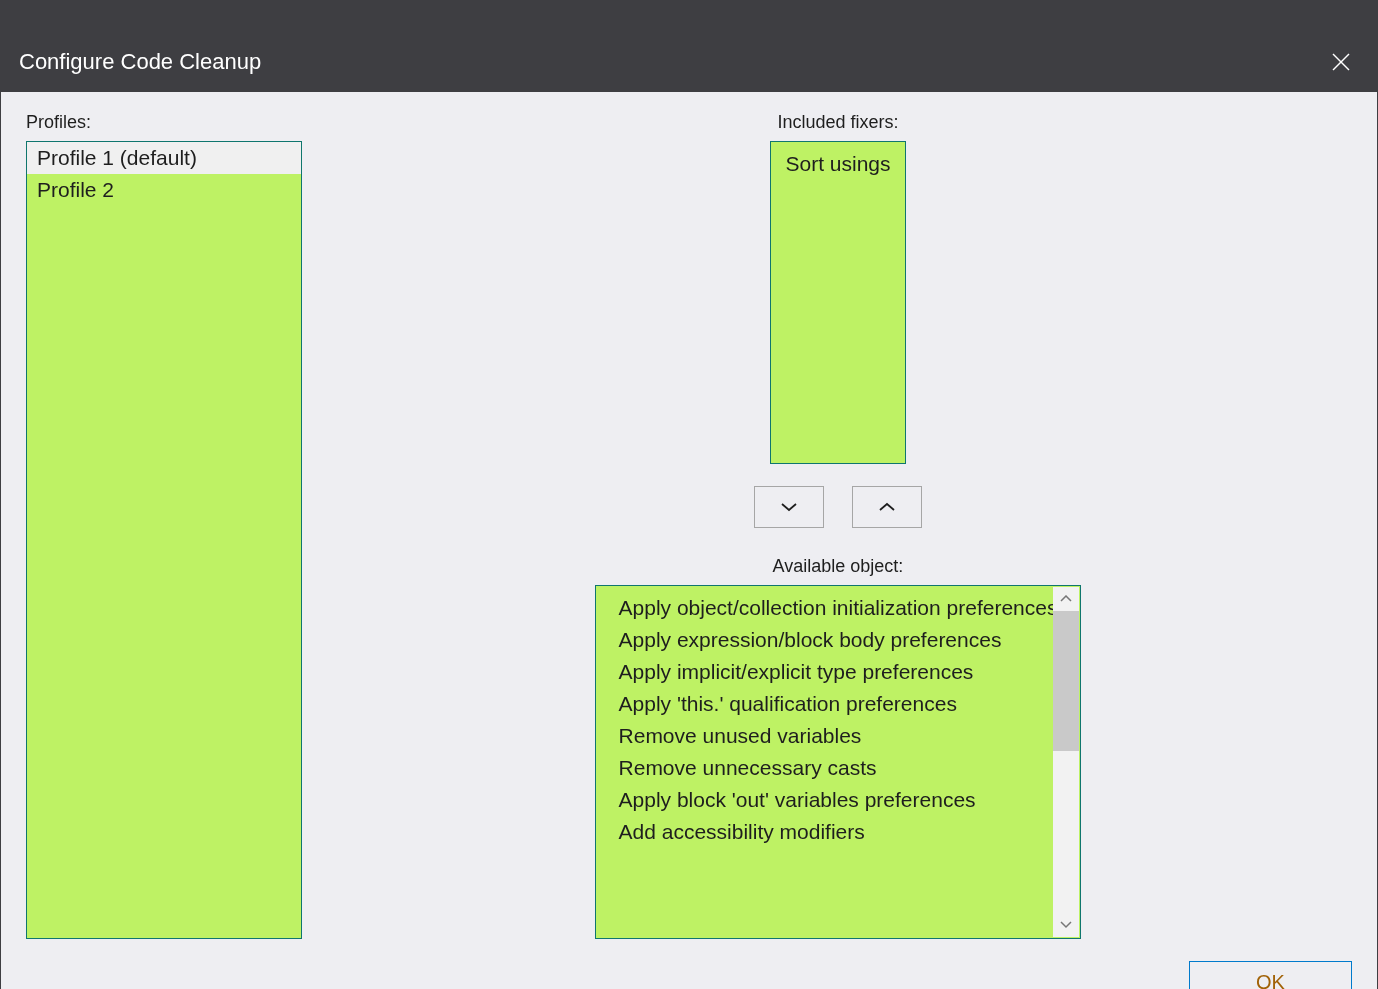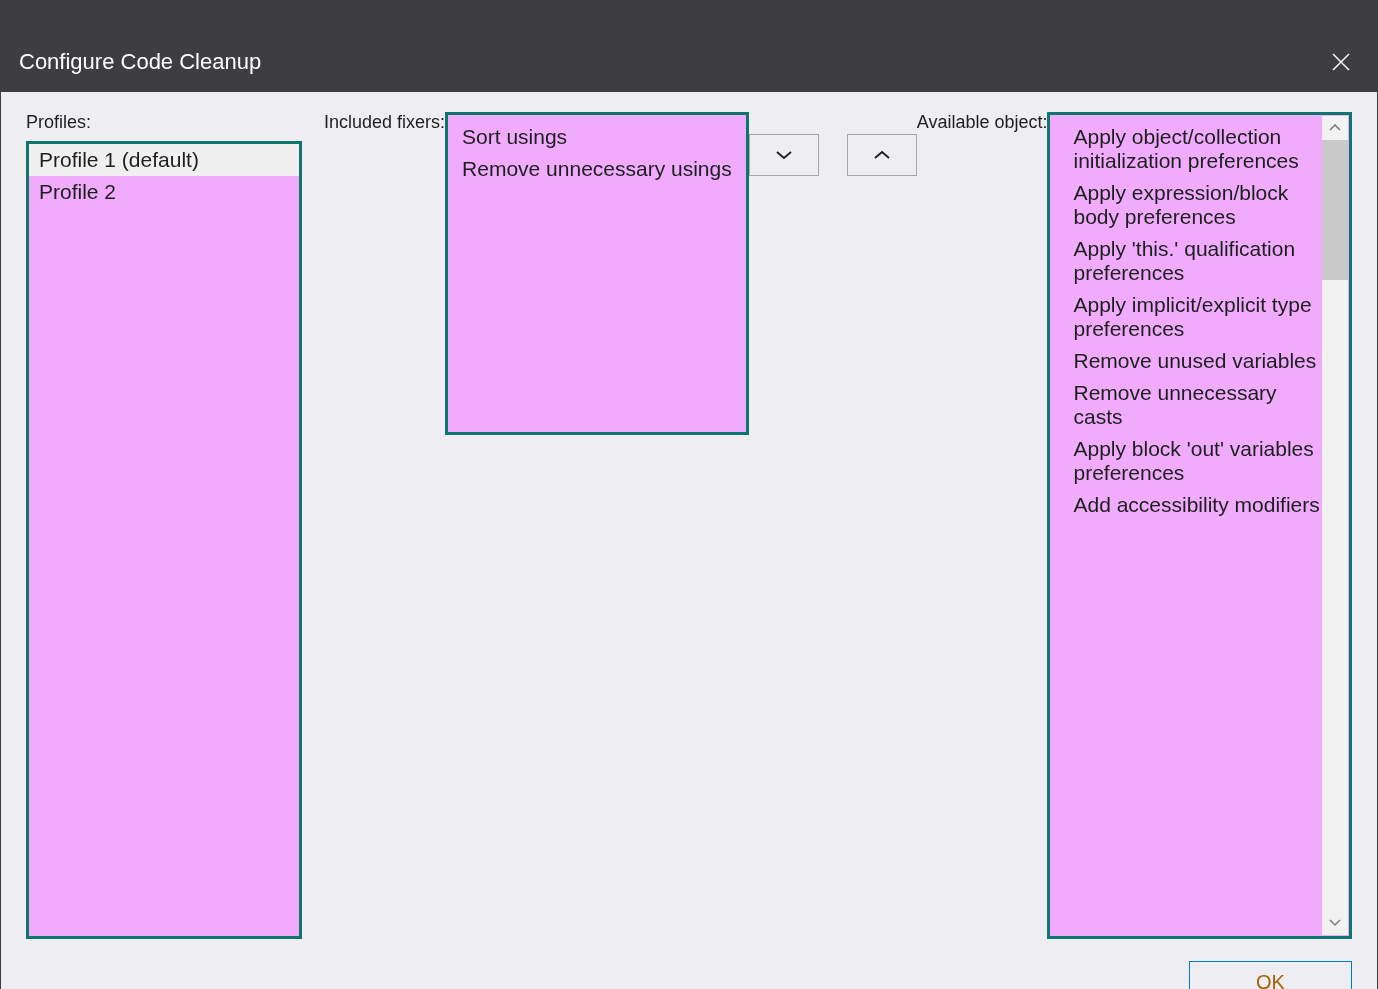--- a/index.html
+++ b/index.html
@@ -60,30 +60,31 @@
       overflow: hidden;
     }
     .left-panel {
       width: 276px;
       display: flex;
       flex-direction: column;
     }
     .right-panel {
       flex: 1;
       display: flex;
-      flex-direction: row;
+      flex-direction: column;
+      align-items: center;
     }
     .section-label {
       font-size: 18px;
       color: #1e1e1e;
       margin-bottom: 8px;
     }
     .listbox {
-      border: 3px solid #0f766e;
-      background: #f0abfc;
+      border: 1px solid #0f766e;
+      background: #bef264;
       overflow-y: auto;
     }
     .profiles-list {
       flex: 1;
     }
     .list-item {
       padding: 4px 10px;
       font-size: 21px;
       color: #1e1e1e;
       cursor: default;
@@ -216,42 +217,41 @@
       <div class="listbox profiles-list">
         <div class="list-item selected">Profile 1 (default)</div>
         <div class="list-item">Profile 2</div>
       </div>
     </div>
 
     <div class="right-panel">
       <div class="section-label">Included fixers:</div>
       <div class="listbox included-list">
         <div class="list-item">Sort usings</div>
-        <div class="list-item">Remove unnecessary usings</div>
       </div>
 
       <div class="arrows-row">
         <div class="arrow-btn">
           <svg viewBox="0 0 18 10">
               <polyline points="2,2 9,8 16,2"></polyline>
             </svg>
         </div>
         <div class="arrow-btn">
           <svg viewBox="0 0 18 10">
               <polyline points="2,8 9,2 16,8"></polyline>
             </svg>
         </div>
       </div>
 
       <div class="section-label">Available object:</div>
       <div class="listbox available-list">
         <div class="list-item">Apply object/collection initialization preferences</div>
         <div class="list-item">Apply expression/block body preferences</div>
+        <div class="list-item">Apply implicit/explicit type preferences</div>
         <div class="list-item">Apply 'this.' qualification preferences</div>
-        <div class="list-item">Apply implicit/explicit type preferences</div>
         <div class="list-item">Remove unused variables</div>
         <div class="list-item">Remove unnecessary casts</div>
         <div class="list-item">Apply block 'out' variables preferences</div>
         <div class="list-item">Add accessibility modifiers</div>
         <div class="scroll-track">
           <div class="scroll-arrow">
             <svg viewBox="0 0 12 8">
                 <polyline points="1,6 6,1 11,6"></polyline>
               </svg>
           </div>

